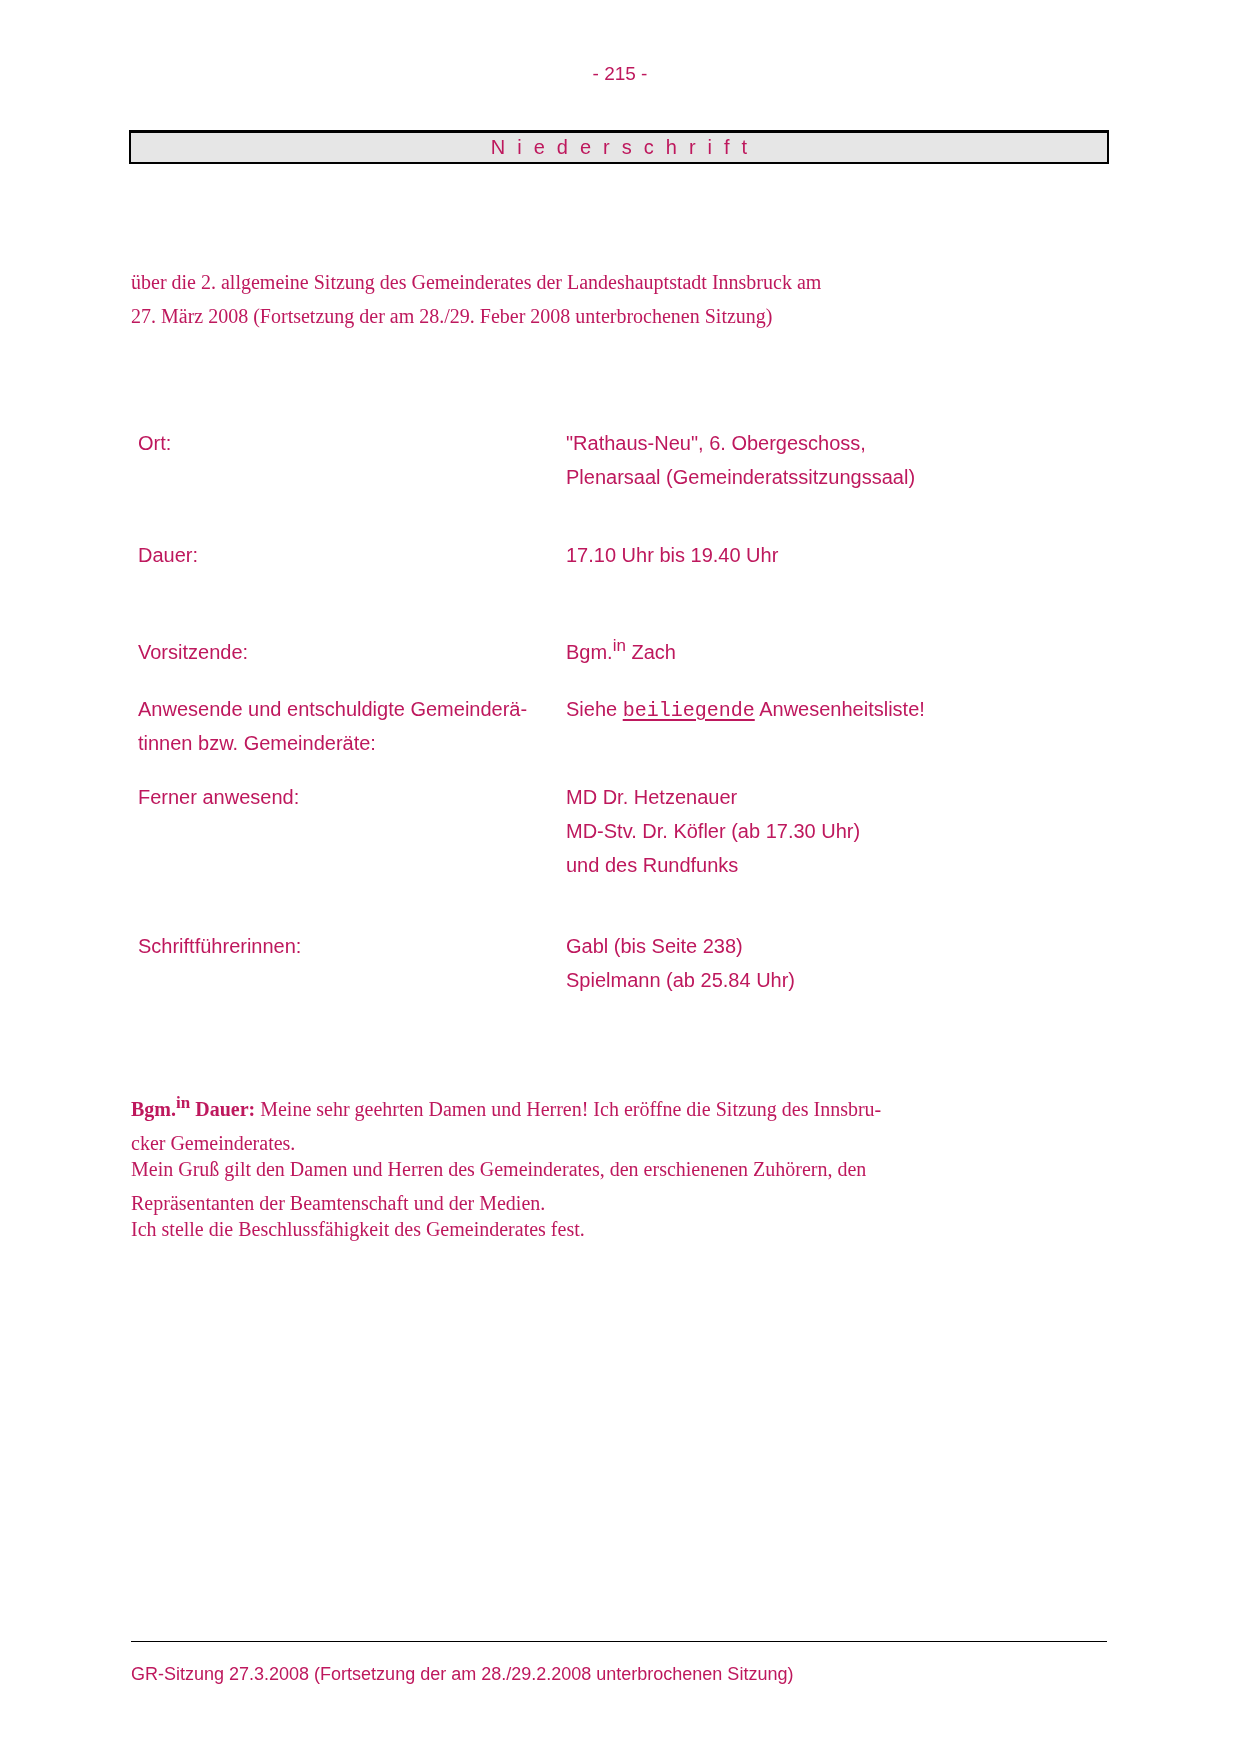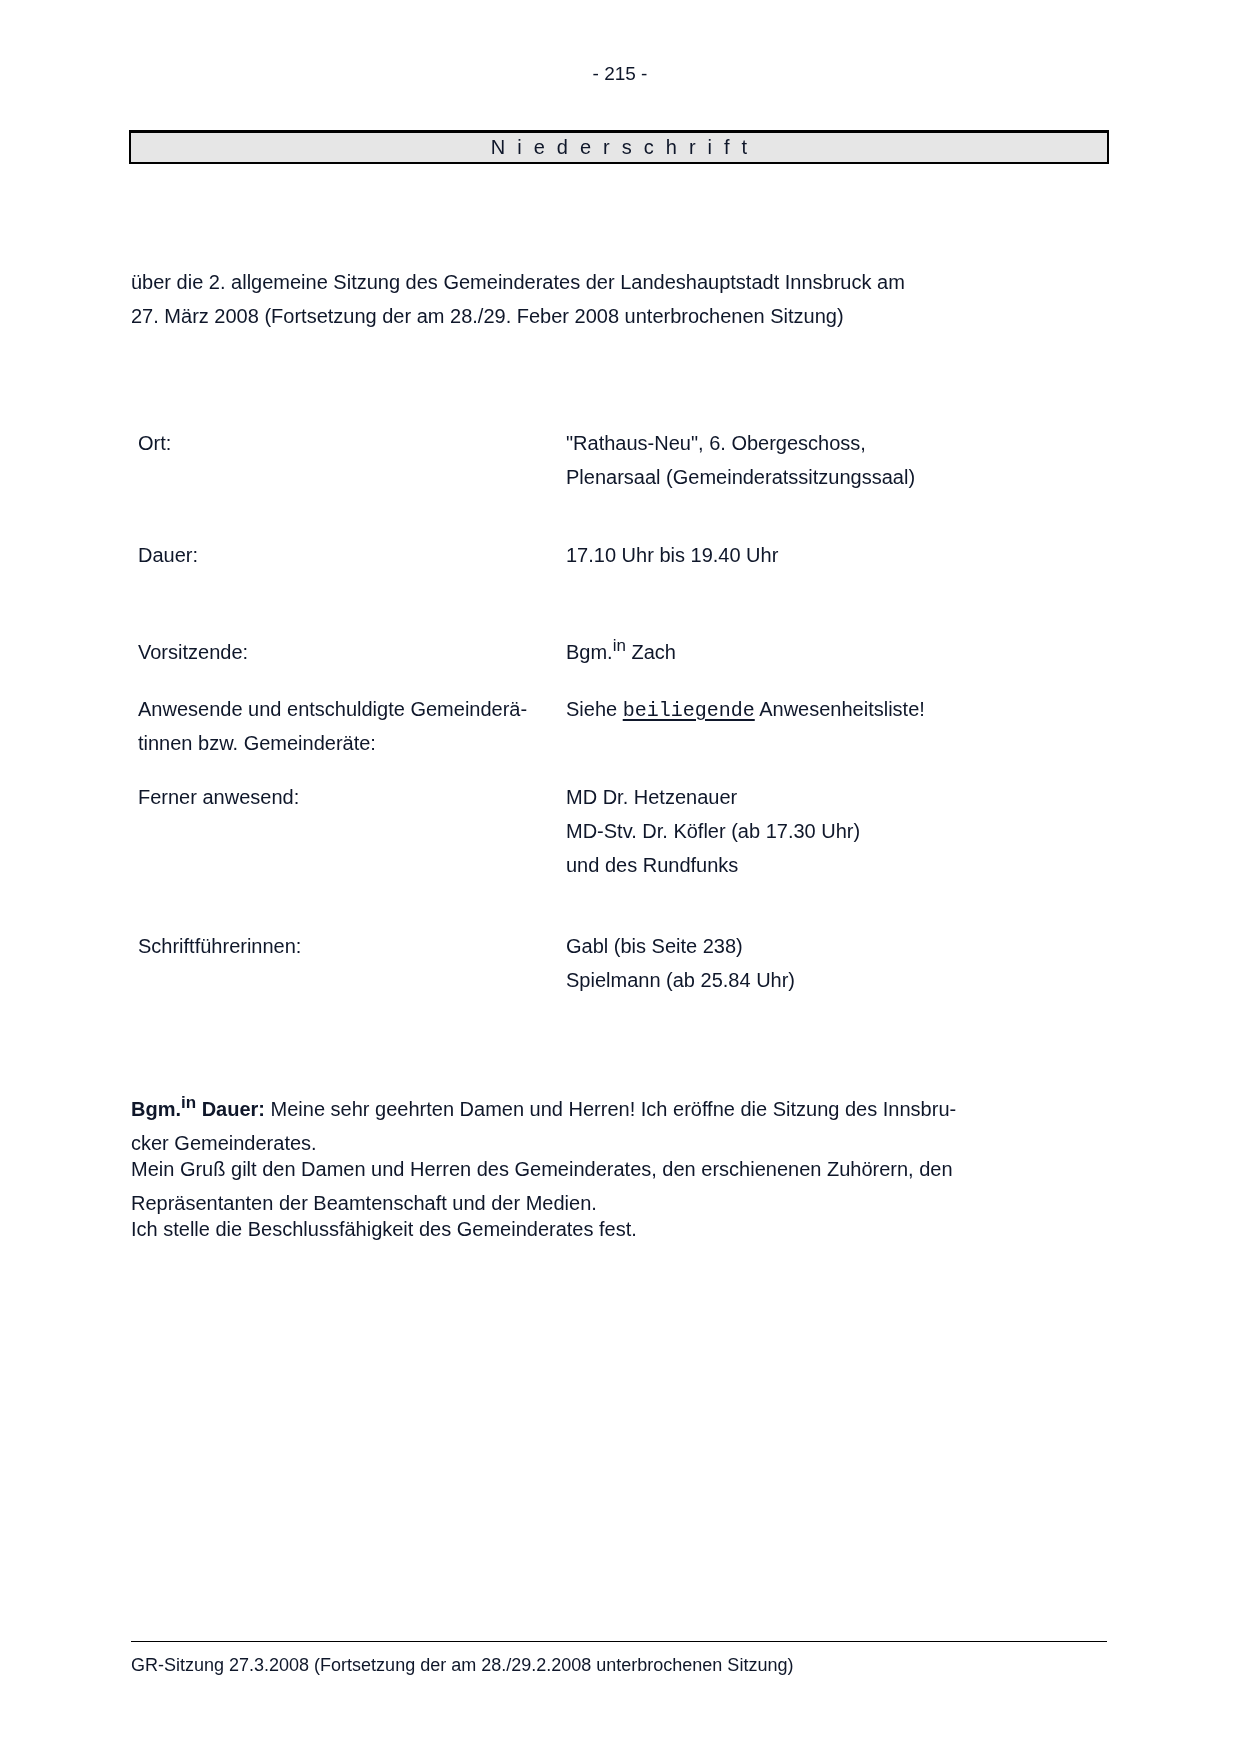--- a/index.html
+++ b/index.html
@@ -3,21 +3,21 @@
 <meta charset="utf-8">
 <style>
   html, body { margin: 0; padding: 0; background: #888; }
   .page {
     position: relative;
     width: 1240px;
     height: 1755px;
     margin: 0 auto;
     background: #ffffff;
     font-family: "Liberation Sans", sans-serif;
-    color: #0f172a;
+    color: #be185d;
     overflow: hidden;
   }
   .pageno {
     position: absolute;
     top: 62px; left: 0; right: 0;
     text-align: center;
     font-size: 19px;
     line-height: 24px;
   }
   .title-box {
@@ -31,20 +31,21 @@
     text-align: center;
     font-size: 20px;
     letter-spacing: 12px;
     text-indent: 12px;
   }
   .para {
     position: absolute;
     left: 131px; width: 985px;
     font-size: 20px;
     line-height: 34px;
+    font-family: Liberation Serif, serif;
   }
   .defrow { position: absolute; left: 0; width: 100%; height: 0; }
   .deflabel {
     position: absolute; left: 138px; width: 420px;
     font-size: 20px; line-height: 34px;
   }
   .defvalue {
     position: absolute; left: 566px; width: 540px;
     font-size: 20px; line-height: 34px;
   }
@@ -52,21 +53,21 @@
     font-size: 17px;
     vertical-align: super;
     line-height: 0;
   }
   .u { text-decoration: underline; text-underline-offset: 3px; font-family: Liberation Mono, monospace; }
   b, .bold { font-weight: bold; }
   .footer {
     position: absolute;
     top: 1641px; left: 131px; width: 976px;
     border-top: 1.5px solid #000000;
-    padding-top: 11px;
+    padding-top: 20px;
     font-size: 18px;
     line-height: 24px;
   }
 </style>
 </head>
 <body>
 
 <div class="page">
 
   <div class="pageno">- 215 -</div>

